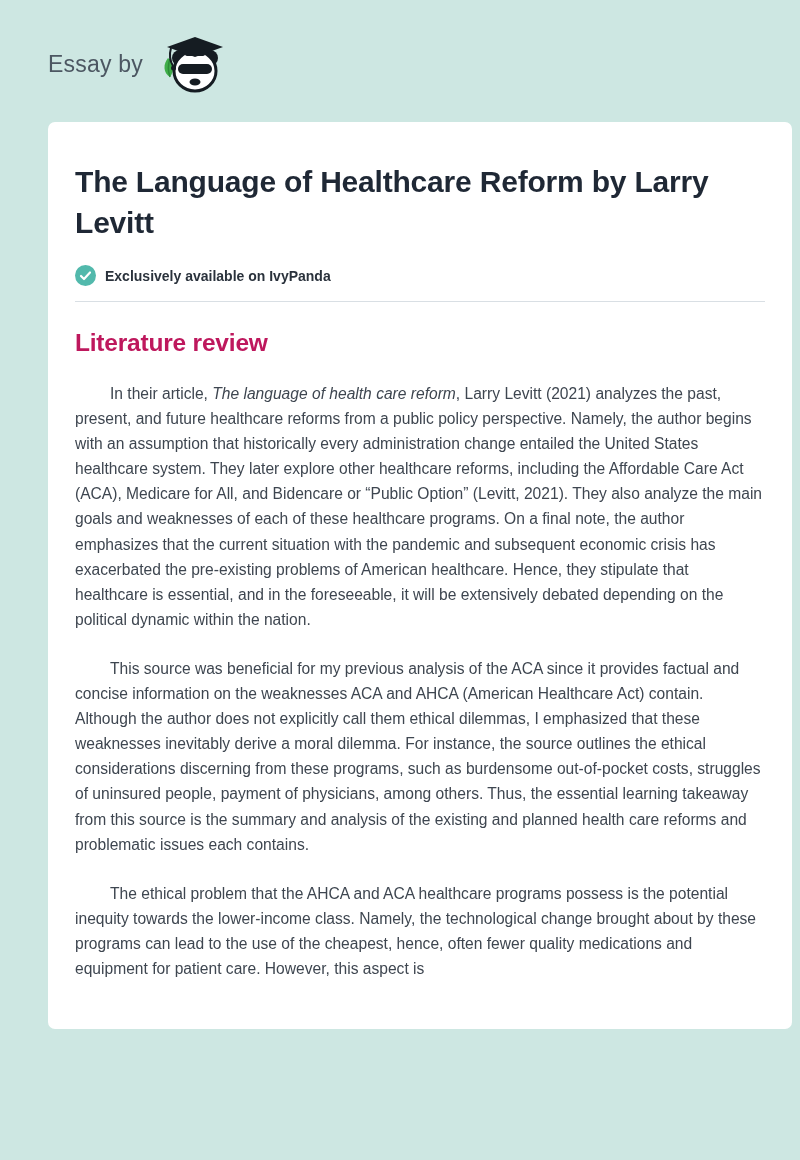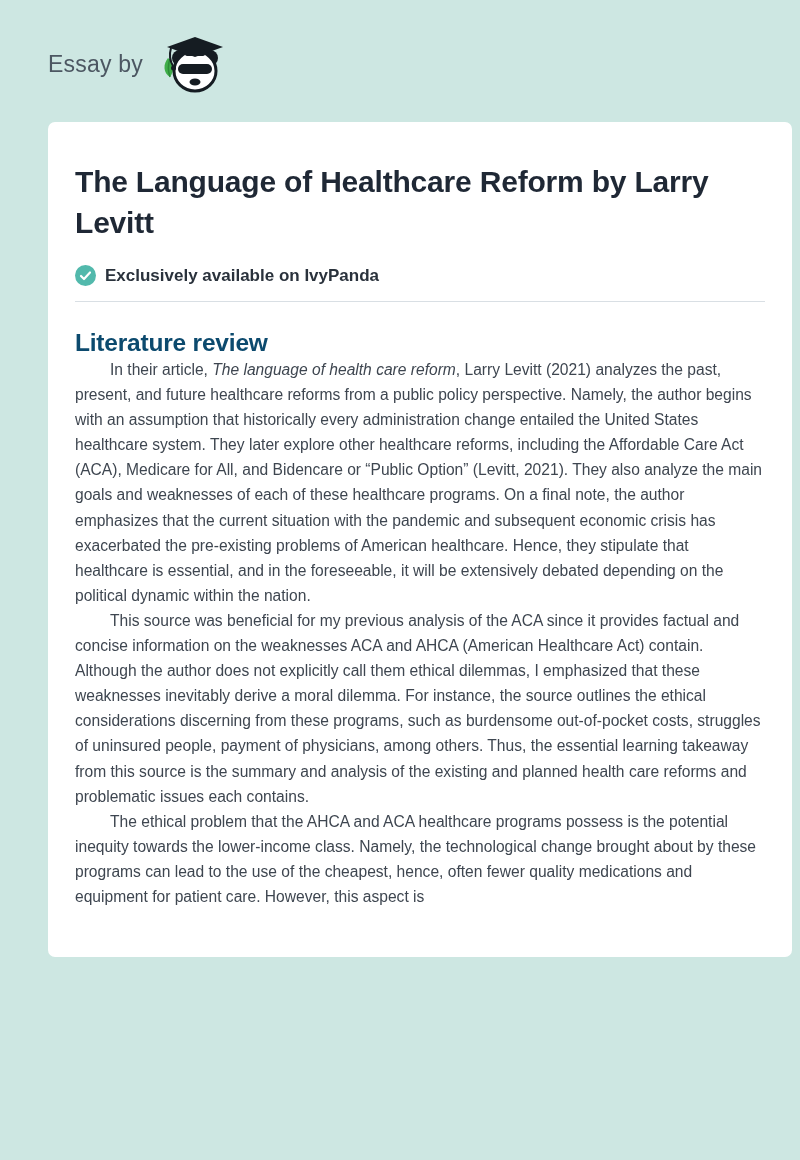--- a/index.html
+++ b/index.html
@@ -55,40 +55,41 @@
     letter-spacing: -0.2px;
     font-weight: 700;
   }
   .badge-row {
     display: flex;
     align-items: center;
     gap: 9px;
     margin-top: 22px;
   }
   .badge-text {
-    font-size: 17px;
+    font-size: 14px;
     font-weight: 700;
     color: #2a323c;
   }
   hr.divider {
     border: none;
     border-top: 1px solid #d9dfe4;
     margin-top: 15px;
   }
   h2.section {
     font-size: 24.5px;
-    color: #0c4a6e;
+    color: #be185d;
     margin-top: 27px;
     letter-spacing: -0.2px;
     font-weight: 700;
   }
   p.body {
     font-size: 15.6px;
     line-height: 1.61;
     color: #3e4650;
+    margin-top: 24px;
     text-indent: 35px;
   }
   p.body em { font-style: italic; }
 </style>
 </head>
 <body>
 
 <div class="page">
 
   <header class="site-header">

